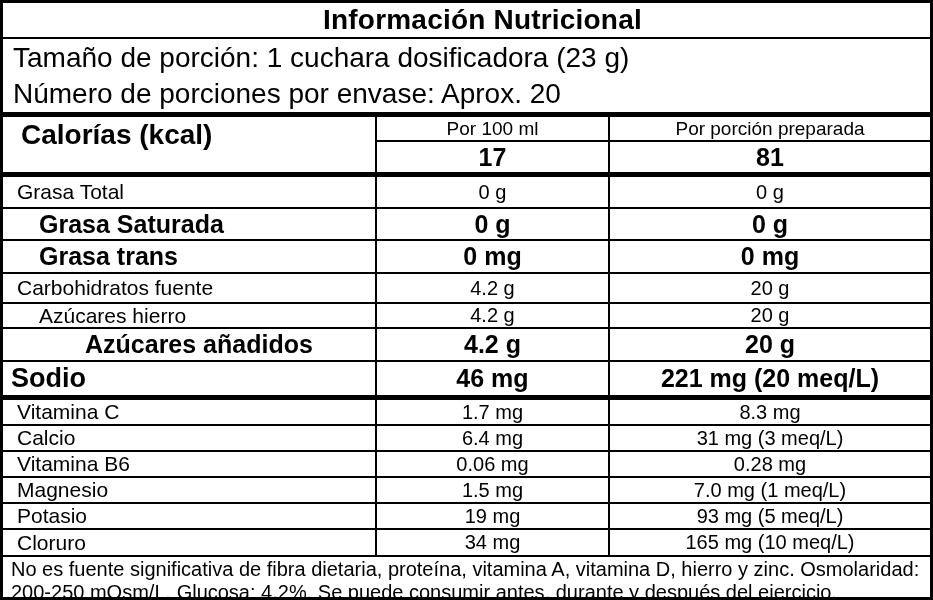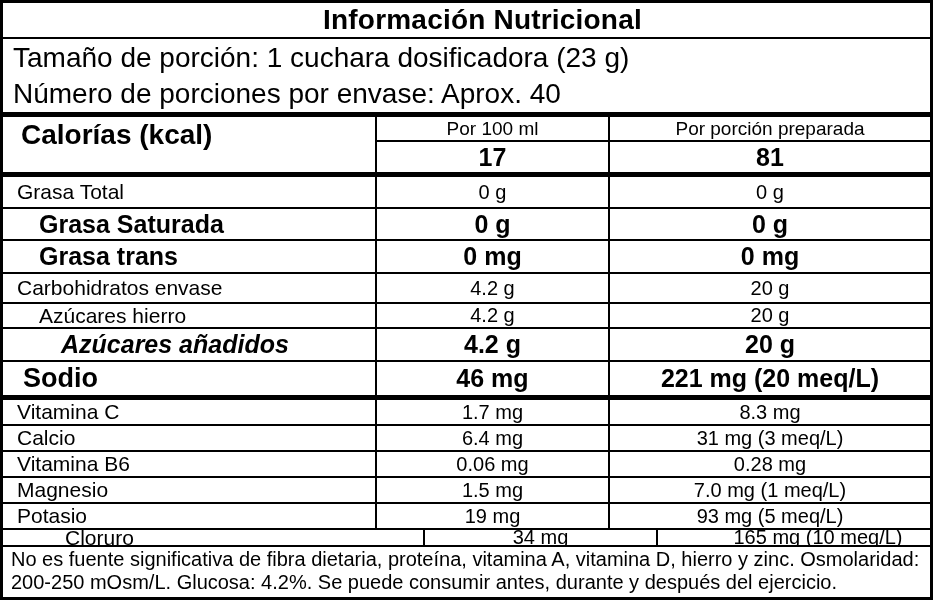--- a/index.html
+++ b/index.html
@@ -84,28 +84,28 @@
   .mrow { border-bottom: 2px solid #000; }
   .mrow.last { border-bottom: none; }
   .mrow .lab { font-size: 21px; }
   .mrow .val { font-size: 20px; }
   .mrow.bold .lab { font-size: 25px; font-weight: bold; }
   .mrow.bold .val { font-size: 25px; font-weight: bold; }
   .mrow.big .lab  { font-size: 27px; font-weight: bold; }
   .mrow.big .val  { font-size: 25px; font-weight: bold; }
   .h24 { height: 32px; } .h32 { height: 32px; } .h33 { height: 33px; }
   .h30 { height: 30px; } .h25 { height: 25px; }
-  .ind0 { padding-left: 20px; }
+  .ind0 { padding-left: 8px; }
   .inda { padding-left: 14px; }
   .indb { padding-left: 36px; }
-  .indc { padding-left: 58px; font-style: italic; }
+  .indc { padding-left: 82px; }
 
   
   .vrow { height: 26px; border-bottom: 2px solid #000; }
-  .vrow.last { height: 15px; border-bottom: none; margin-left: 48px; }
+  .vrow.last { height: 25px; border-bottom: none; }
   .vrow .lab { font-size: 21px; padding-left: 14px; }
   .vrow .val { font-size: 20px; }
 
   
   .footnote {
     height: 50px;
     border-top: 2px solid #000;
     padding: 1px 8px 0 8px;
   }
   .footnote .line {
@@ -118,21 +118,21 @@
 <body>
 
 <div class="label-box">
 
   <div class="title-row">
     <div class="t">Información Nutricional</div>
   </div>
 
   <div class="serving">
     <div class="line">Tamaño de porción: 1 cuchara dosificadora (23 g)</div>
-    <div class="line">Número de porciones por envase: Aprox. 40</div>
+    <div class="line">Número de porciones por envase: Aprox. 20</div>
   </div>
 
   <div class="grid3 calhdr">
     <div class="cell cal-label">Calorías (kcal)</div>
     <div class="cell colhdr">Por 100 ml</div>
     <div class="cell colhdr">Por porción preparada</div>
     <div class="cell vcell calnum">17</div>
     <div class="cell vcell calnum">81</div>
   </div>
 
@@ -150,21 +150,21 @@
       <div class="cell vcell val">0 g</div>
     </div>
 
     <div class="grid3 mrow bold h33">
       <div class="cell lab indb">Grasa trans</div>
       <div class="cell vcell val">0 mg</div>
       <div class="cell vcell val">0 mg</div>
     </div>
 
     <div class="grid3 mrow h30">
-      <div class="cell lab inda">Carbohidratos envase</div>
+      <div class="cell lab inda">Carbohidratos fuente</div>
       <div class="cell vcell val">4.2 g</div>
       <div class="cell vcell val">20 g</div>
     </div>
 
     <div class="grid3 mrow h25">
       <div class="cell lab indb">Azúcares hierro</div>
       <div class="cell vcell val">4.2 g</div>
       <div class="cell vcell val">20 g</div>
     </div>
 

